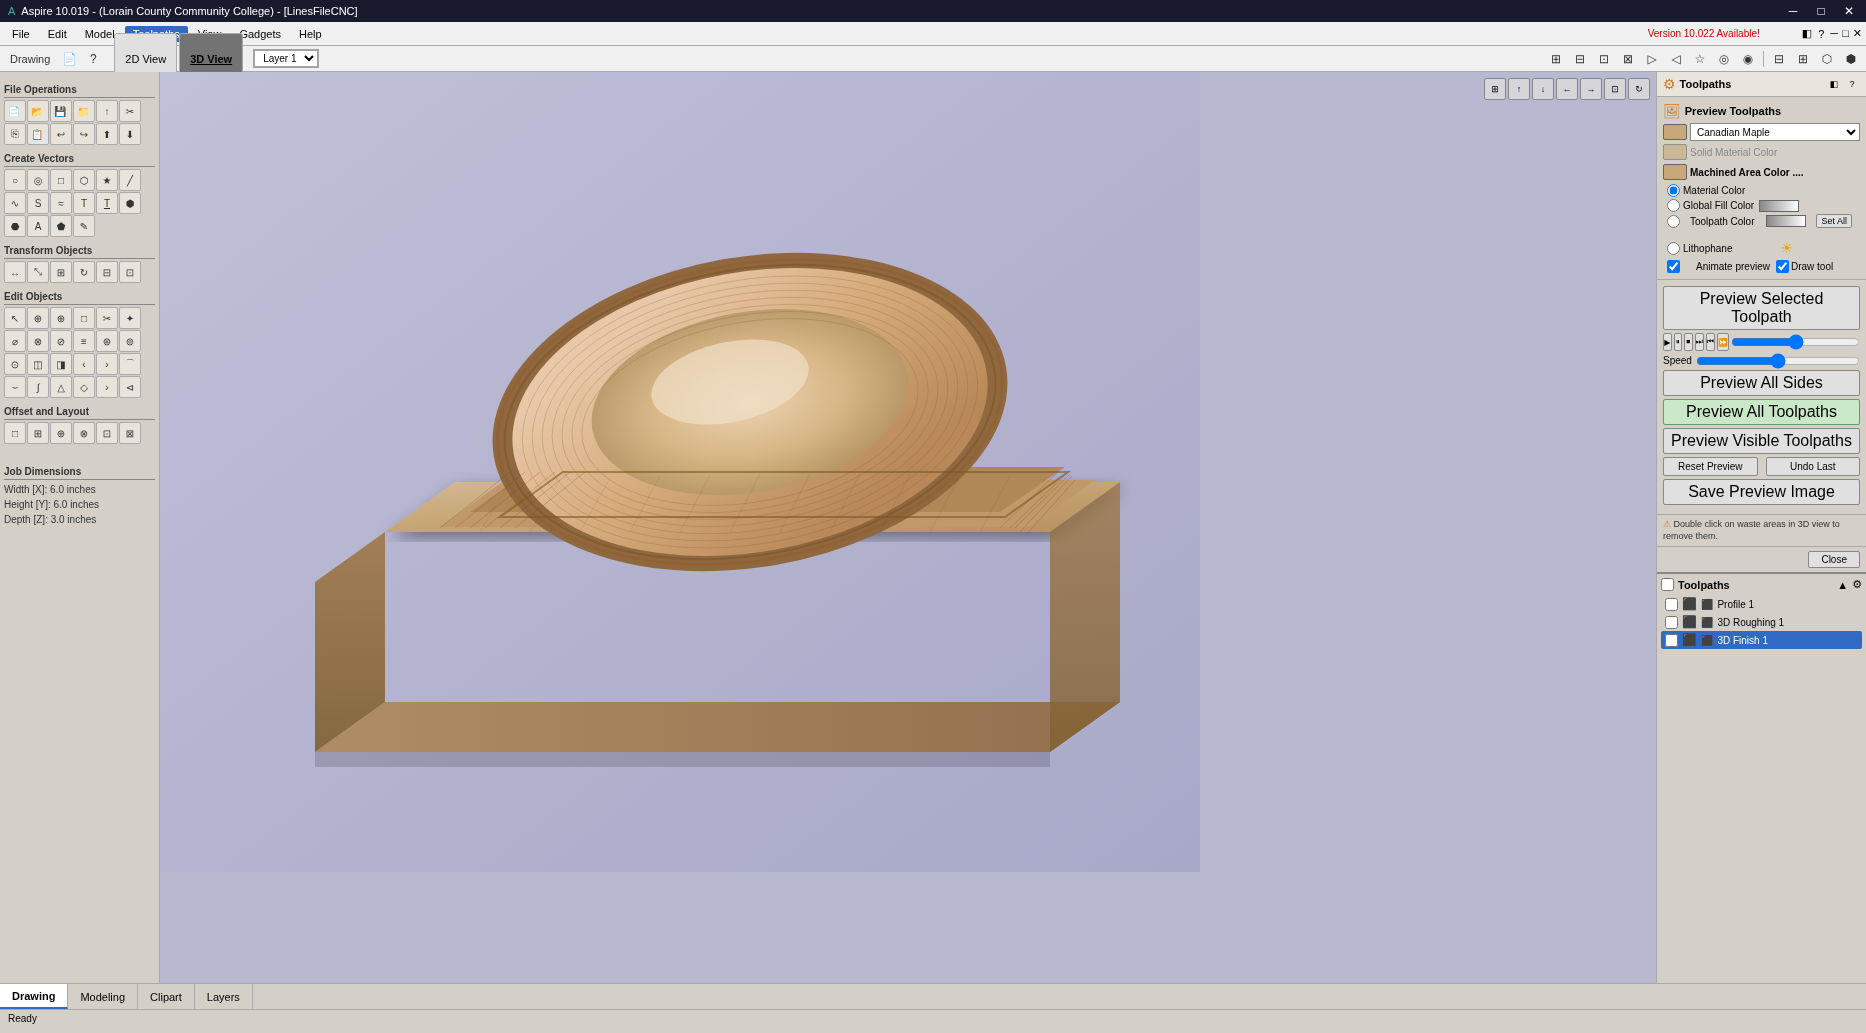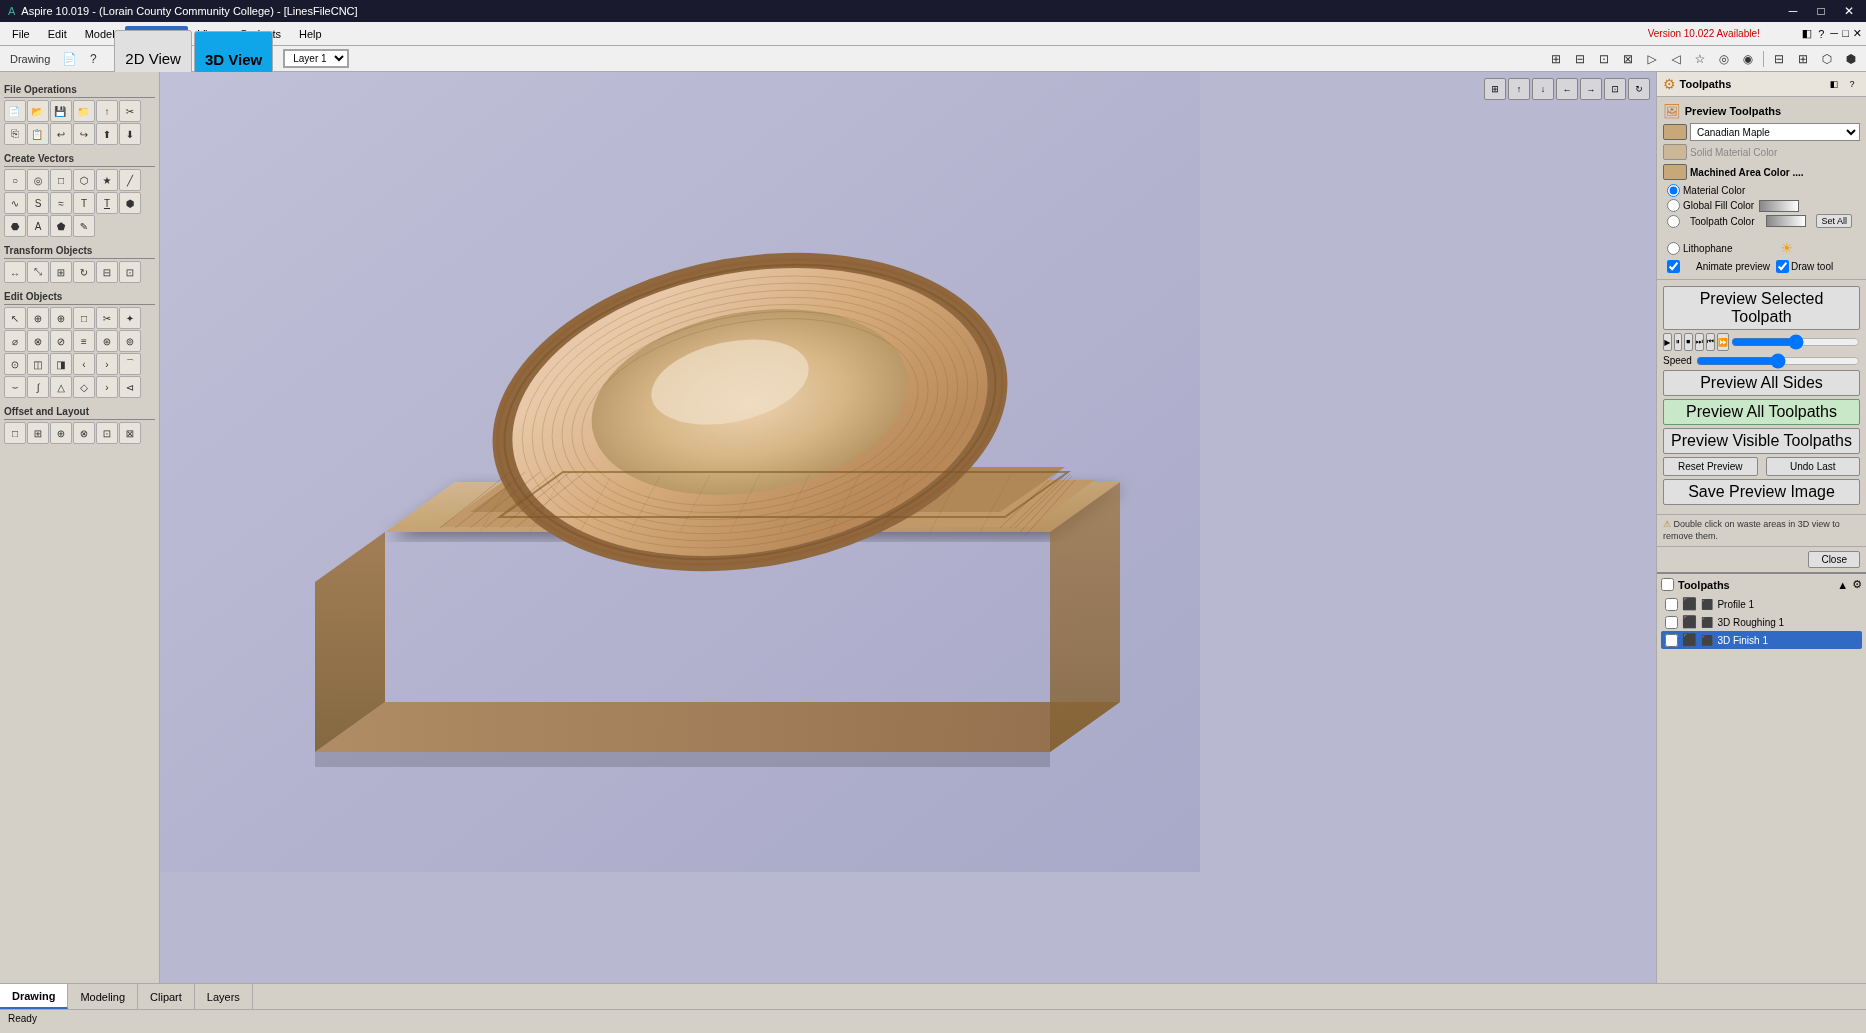--- a/index.html
+++ b/index.html
@@ -17,22 +17,22 @@
     .menu-item:hover, .menu-item.active { background: #316ac5; color: #fff; }
     .menu-item.active { background: #316ac5; color: #fff; }
     .version-notice { margin-left: auto; color: #c00; font-size: 10px; margin-right: 40px; }
 
     
     .toolbar-row { background: #f0f0f0; height: 26px; display: flex; align-items: center; padding: 0 4px; border-bottom: 1px solid #aaa; gap: 2px; }
     .toolbar-label { font-size: 11px; padding: 0 6px; color: #333; }
     .toolbar-btn { width: 22px; height: 20px; display: inline-flex; align-items: center; justify-content: center; border: 1px solid transparent; border-radius: 2px; cursor: pointer; background: transparent; font-size: 12px; color: #333; }
     .toolbar-sep { width: 1px; height: 16px; background: #aaa; margin: 0 2px; }
     .view-tabs { display: flex; align-items: center; gap: 2px; margin-left: 8px; }
-    .view-tab { padding: 19px 10px; border: 1px solid #aaa; border-radius: 3px 3px 0 0; background: #e0e0e0; cursor: pointer; font-size: 15px; }
-    .view-tab.active { background: #0ea5e9; border-bottom: none; font-weight: bold; }
+    .view-tab { padding: 19px 10px; border: 1px solid #aaa; border-radius: 3px 3px 0 0; background: #e0e0e0; cursor: pointer; font-size: 11px; }
+    .view-tab.active { background: #737373; border-bottom: none; font-weight: bold; text-decoration: underline; }
     .layer-select { margin-left: 8px; padding: 1px 4px; font-size: 10px; border: 2px solid #a3a3a3; background: #fff; }
 
     
     .main-layout { display: flex; height: calc(1033px - 22px - 24px - 26px - 26px - 24px); }
 
     
     .left-panel { width: 160px; background: #d4d0c8; border-right: 1px solid #aaa; padding: 4px; overflow-y: auto; flex-shrink: 0; }
     .section-title { font-size: 10px; font-weight: bold; color: #333; margin: 6px 0 2px 0; padding: 2px 0; border-bottom: 1px solid #888; }
     .tool-grid { display: flex; flex-wrap: wrap; gap: 1px; margin-bottom: 4px; }
     .tool-btn { width: 22px; height: 22px; border: 1px solid #aaa; border-radius: 2px; background: #e8e4dc; cursor: pointer; display: flex; align-items: center; justify-content: center; font-size: 10px; color: #333; }
@@ -231,20 +231,26 @@
     <div class="section-title">Offset and Layout</div>
     <div class="tool-grid">
       <span class="tool-btn">□</span>
       <span class="tool-btn">⊞</span>
       <span class="tool-btn">⊕</span>
       <span class="tool-btn">⊗</span>
       <span class="tool-btn">⊡</span>
       <span class="tool-btn">⊠</span>
     </div>
 
+    <div style="margin-top: 20px;">
+      <div class="section-title">Job Dimensions</div>
+      <div style="font-size:10px; color:#333; padding: 2px 0;">Width [X]: 6.0 inches</div>
+      <div style="font-size:10px; color:#333; padding: 2px 0;">Height [Y]: 6.0 inches</div>
+      <div style="font-size:10px; color:#333; padding: 2px 0;">Depth [Z]: 3.0 inches</div>
+    </div>
   </div>
 
   <div class="viewport">
 
     <svg width="1040" height="800" viewBox="0 0 1040 800" style="position:absolute; top:0; left:0;">
       <defs>
         <linearGradient id="bgGrad" x1="0%" y1="0%" x2="100%" y2="100%">
           <stop offset="0%" style="stop-color:#c0c0d8;stop-opacity:1"></stop>
           <stop offset="100%" style="stop-color:#a8a8c8;stop-opacity:1"></stop>
         </linearGradient>

